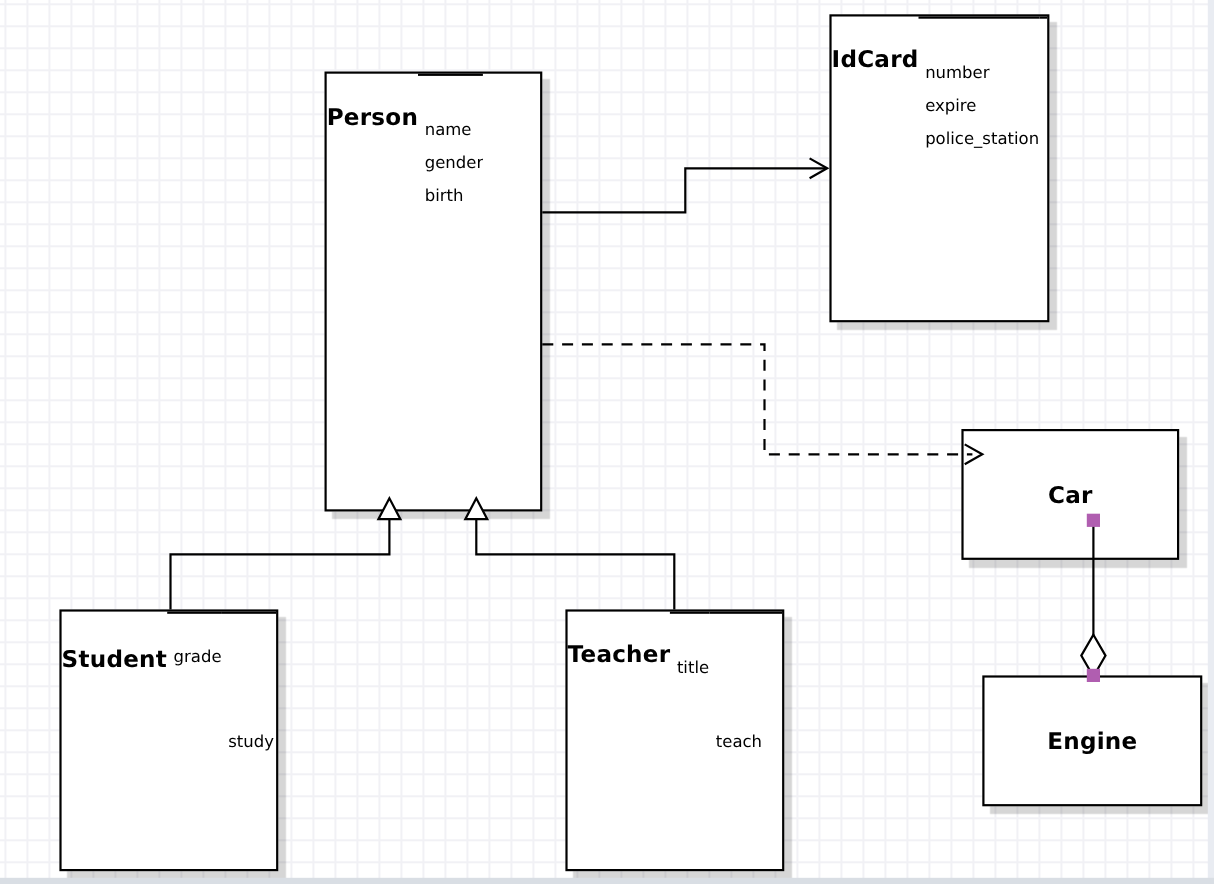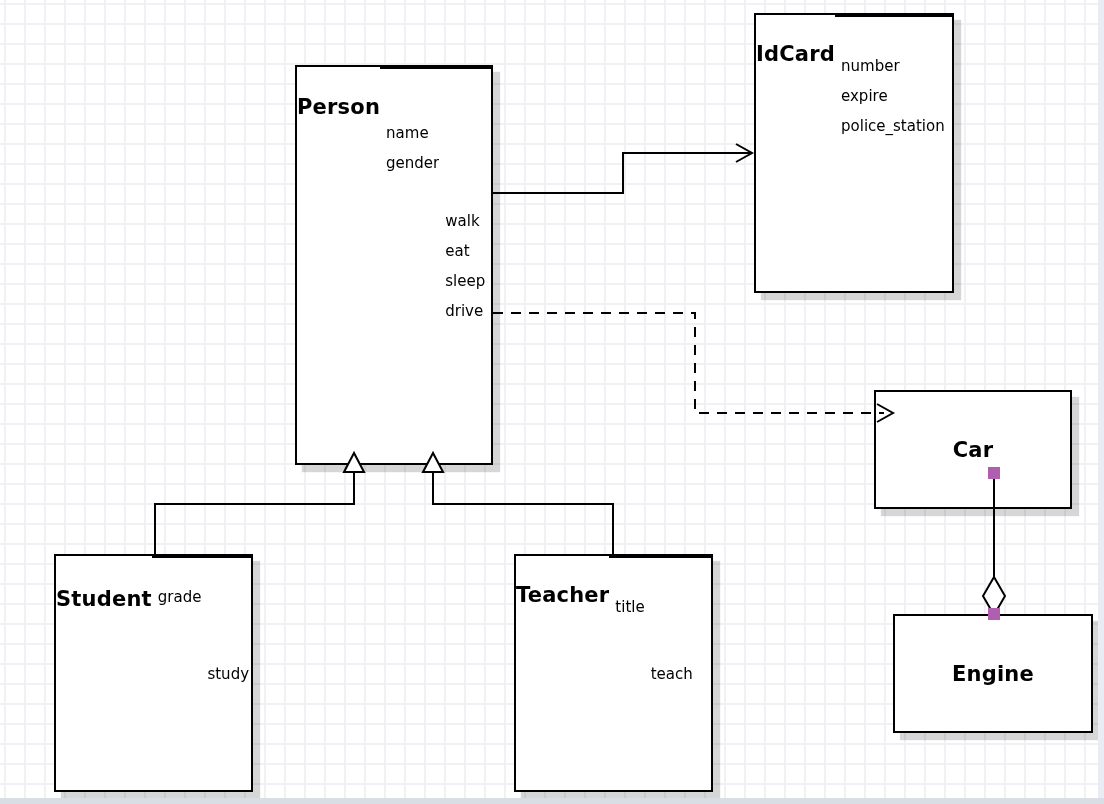--- a/index.html
+++ b/index.html
@@ -41,26 +41,21 @@
 </head>
 <body>
 
 <div class="canvas">
 
   <div class="ubox" style="left:295px;top:53px;width:198px;height:400px;margin-top:12px;">
     <div class="title" style="height:79px;">Person</div>
     <div class="comp" style="height:159px;">
       <div class="memline">name</div>
       <div class="memline">gender</div>
-    </div>
-    <div class="comp grow">
-      <div class="memline">walk</div>
-      <div class="memline">eat</div>
-      <div class="memline">sleep</div>
-      <div class="memline">drive</div>
+      <div class="memline">birth</div>
     </div>
   </div>
 
   <div class="ubox" style="left:754px;top:13px;width:200px;height:280px;">
     <div class="title" style="height:78px;">IdCard</div>
     <div class="comp" style="height:160px;">
       <div class="memline">number</div>
       <div class="memline">expire</div>
       <div class="memline">police_station</div>
     </div>

